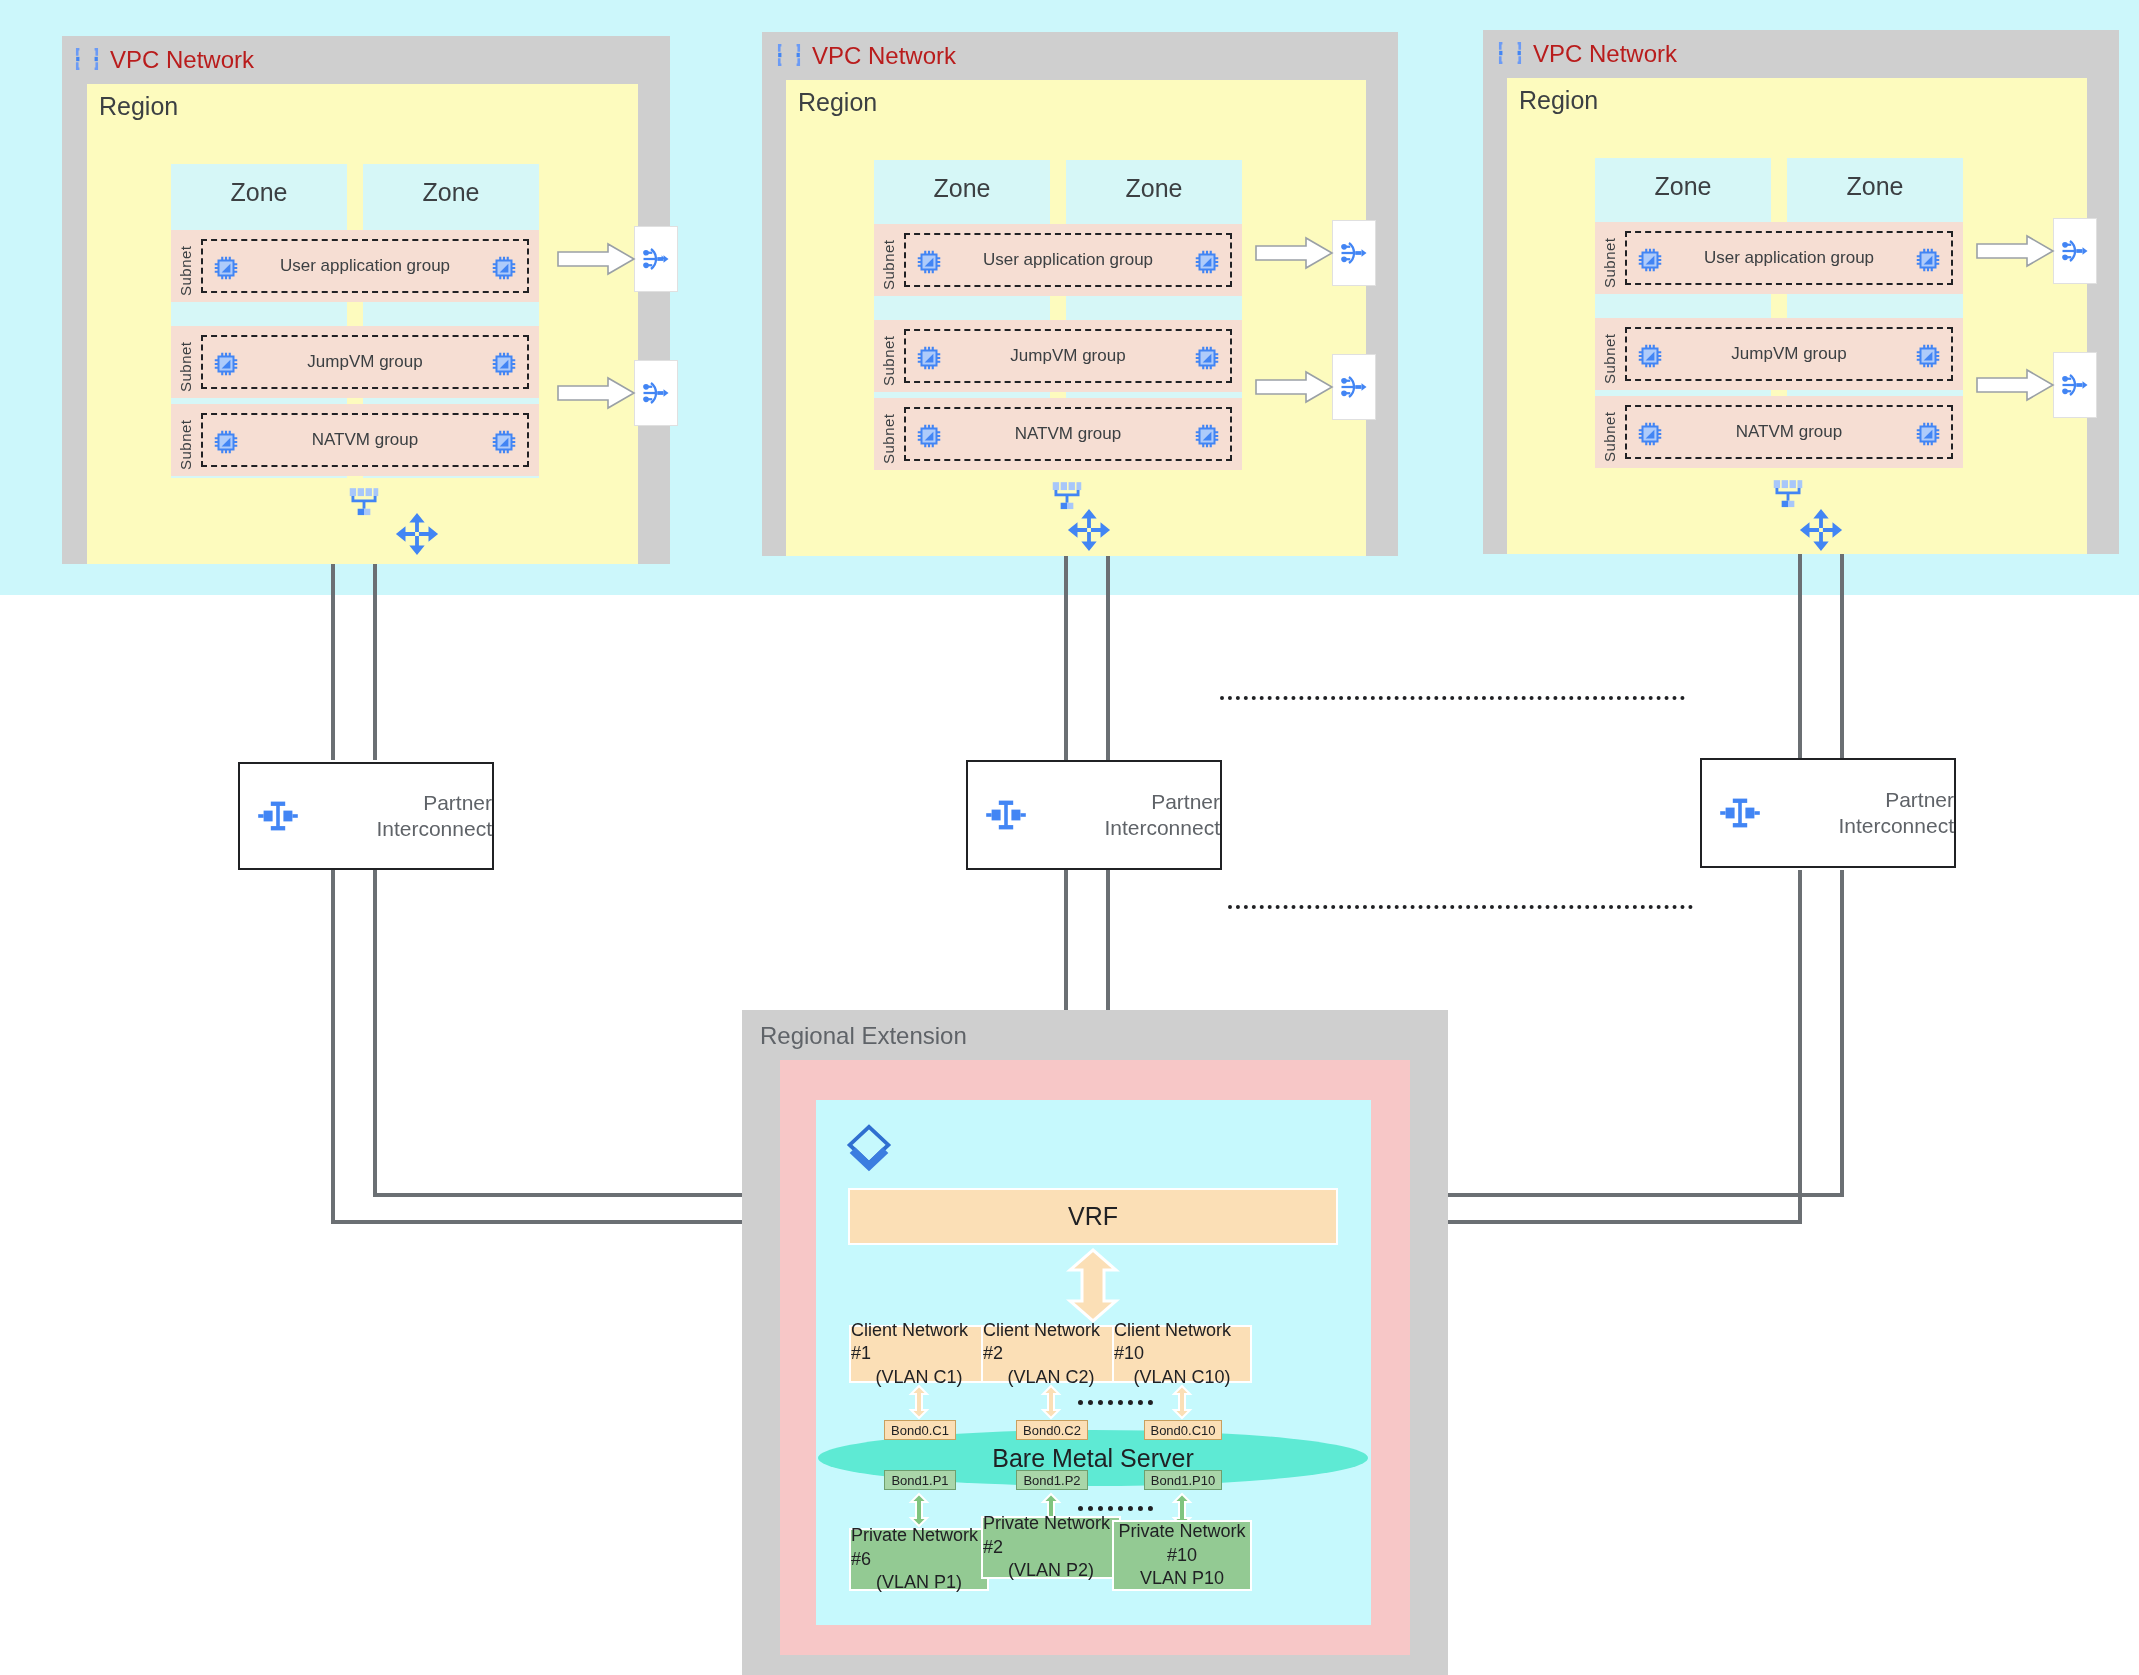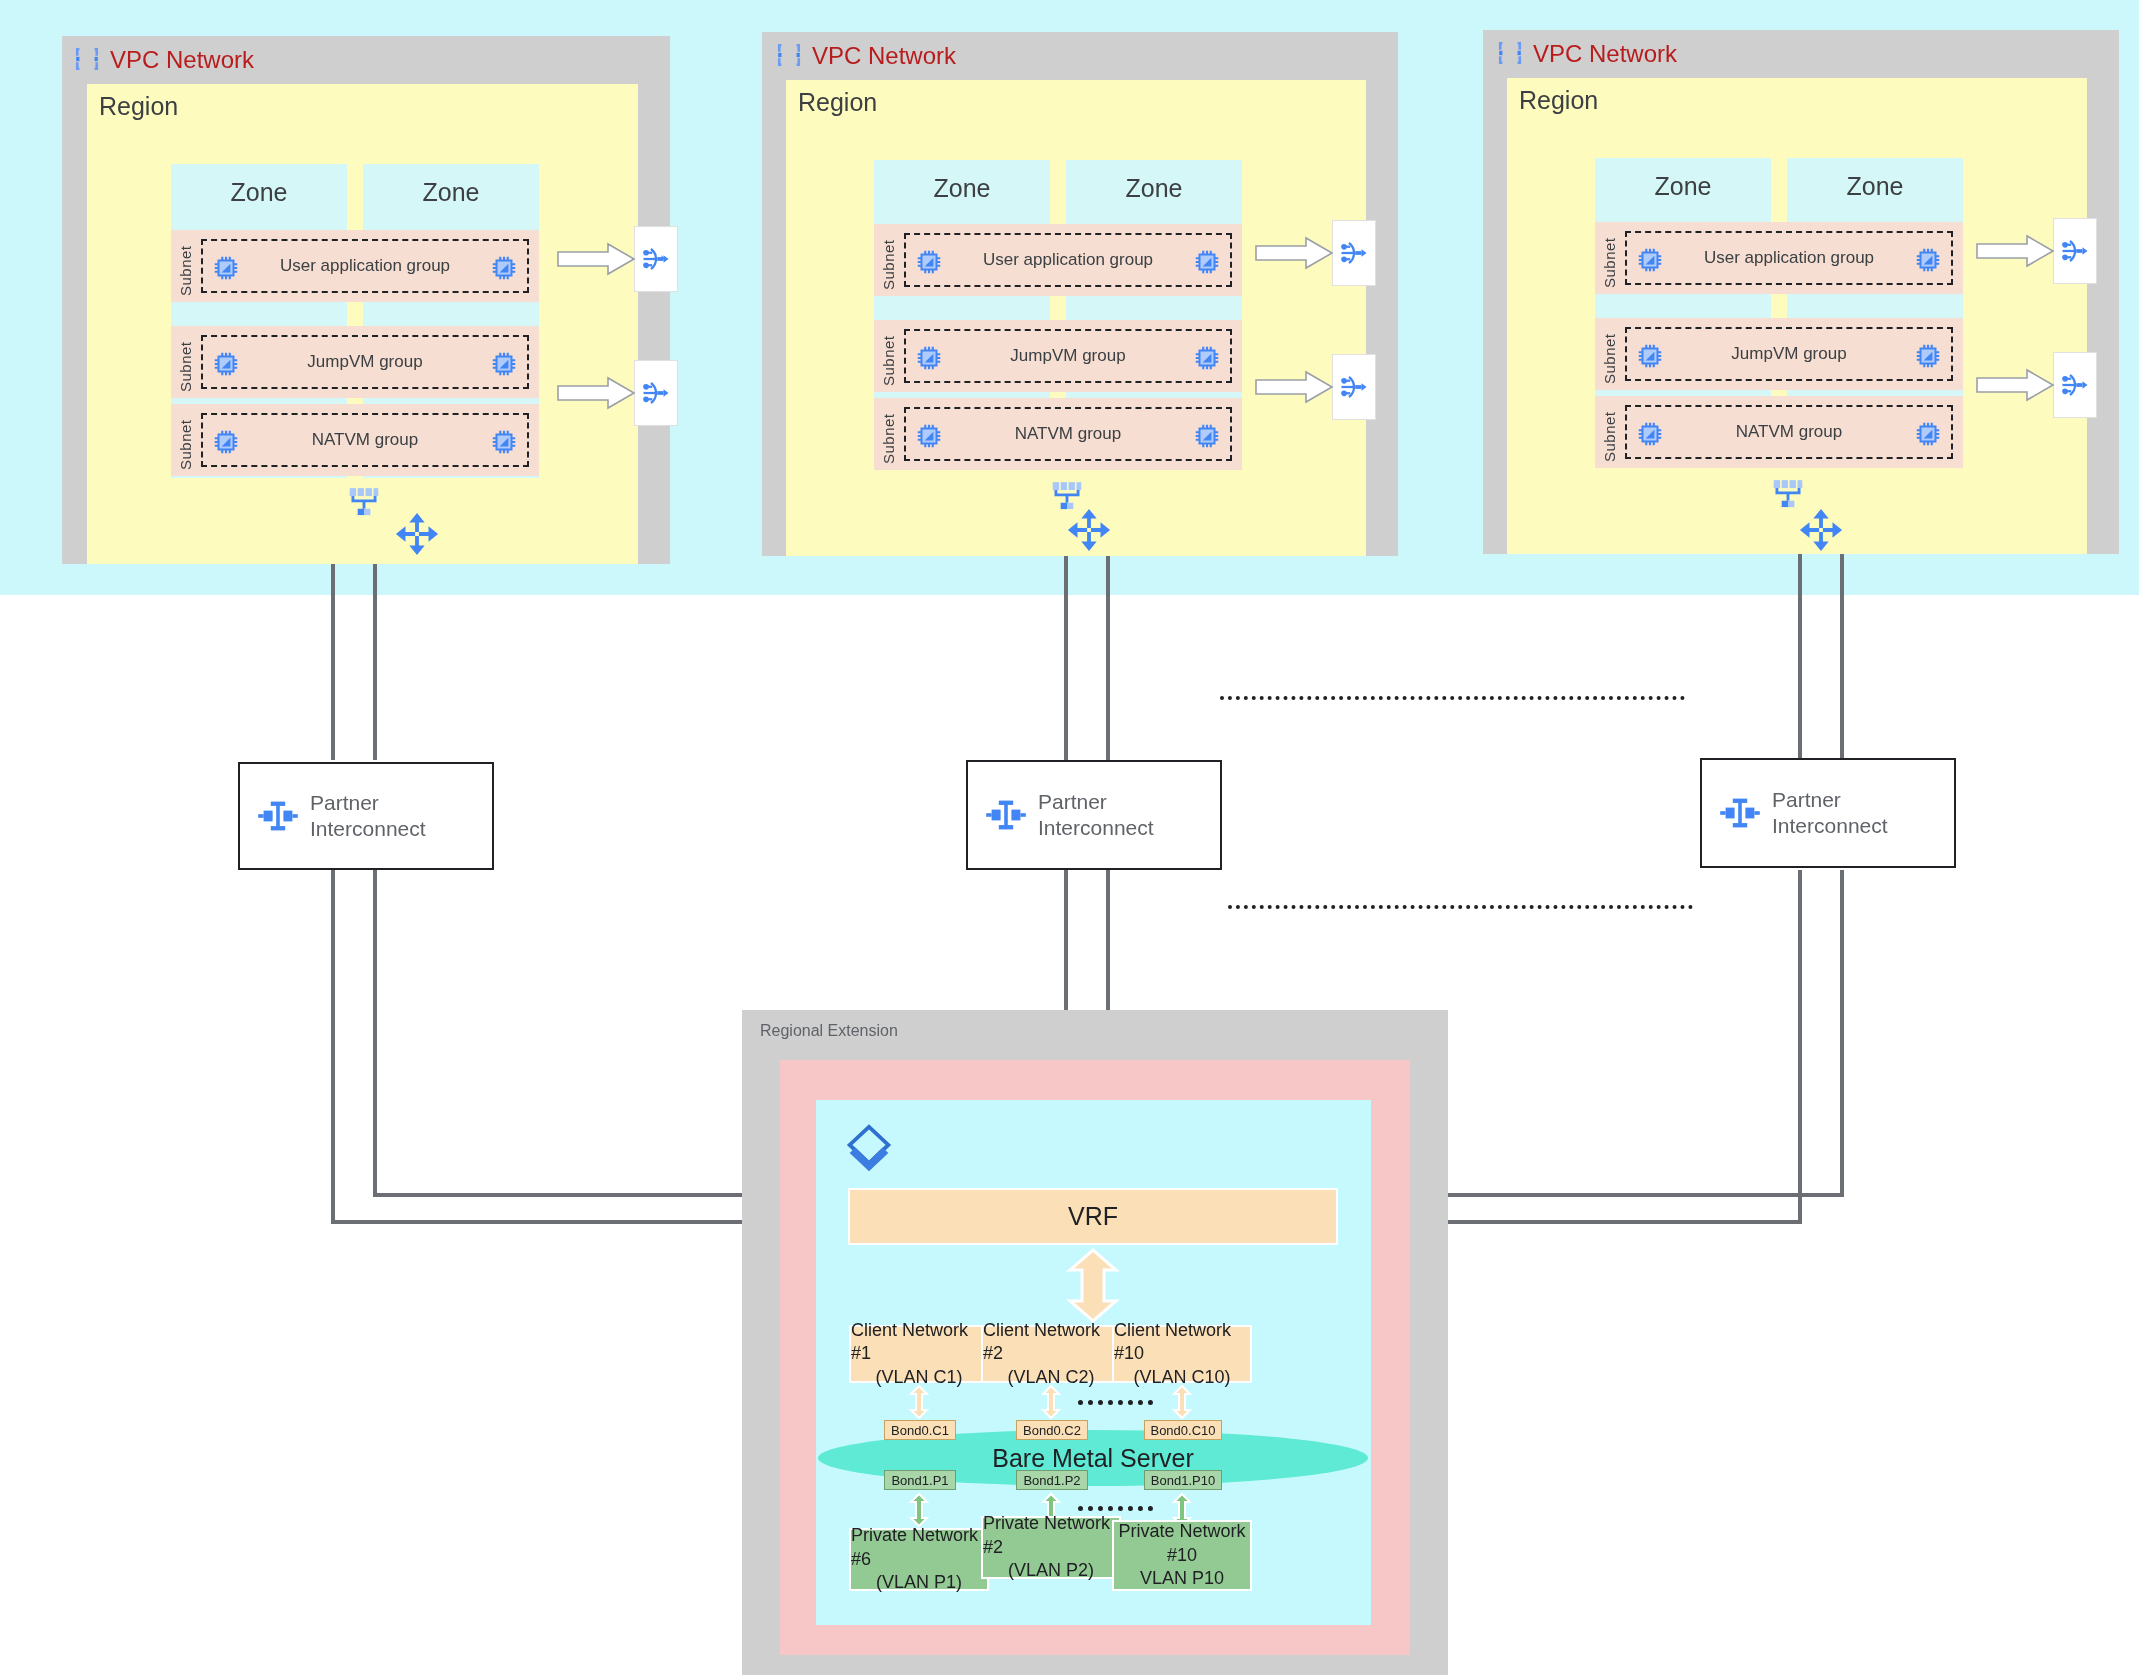--- a/index.html
+++ b/index.html
@@ -30,24 +30,24 @@
               position:relative;}
   .group-text{color:#3c4043;font-size:17px;}
   .chip{position:absolute;width:30px;height:30px;}
 
   
   .plate{background:#ffffff;border:1px solid #e0e0e0;display:flex;align-items:center;justify-content:center;}
 
   
   .pi-box{background:#ffffff;border:2px solid #202124;display:flex;align-items:center;
           justify-content:flex-start;gap:10px;padding-left:16px;}
-  .pi-text{color:#5f6368;font-size:21px;line-height:1.25;text-align:left;flex:1;}
+  .pi-text{color:#5f6368;font-size:21px;line-height:1.25;text-align:right;flex:1;}
 
   .re-box{background:#cfcfcf;}
-  .re-title{color:#5f6368;font-size:16px;}
+  .re-title{color:#5f6368;font-size:24px;}
   .re-pink{background:#f7c7c7;}
   .re-cyan{background:#c6f9fd;}
 
   .vrf-box{background:#fbdfb6;border:2px solid #ffffff;color:#202124;font-size:25px;
            display:flex;align-items:center;justify-content:center;}
 
   .cnet{background:#fbdfb6;border:2px solid #ffffff;color:#202124;font-size:18px;
         display:flex;flex-direction:column;align-items:center;justify-content:center;line-height:1.3;}
   .pnet{background:#93ca93;border:2px solid #ffffff;color:#202124;font-size:18px;
         display:flex;flex-direction:column;align-items:center;justify-content:center;line-height:1.3;}

